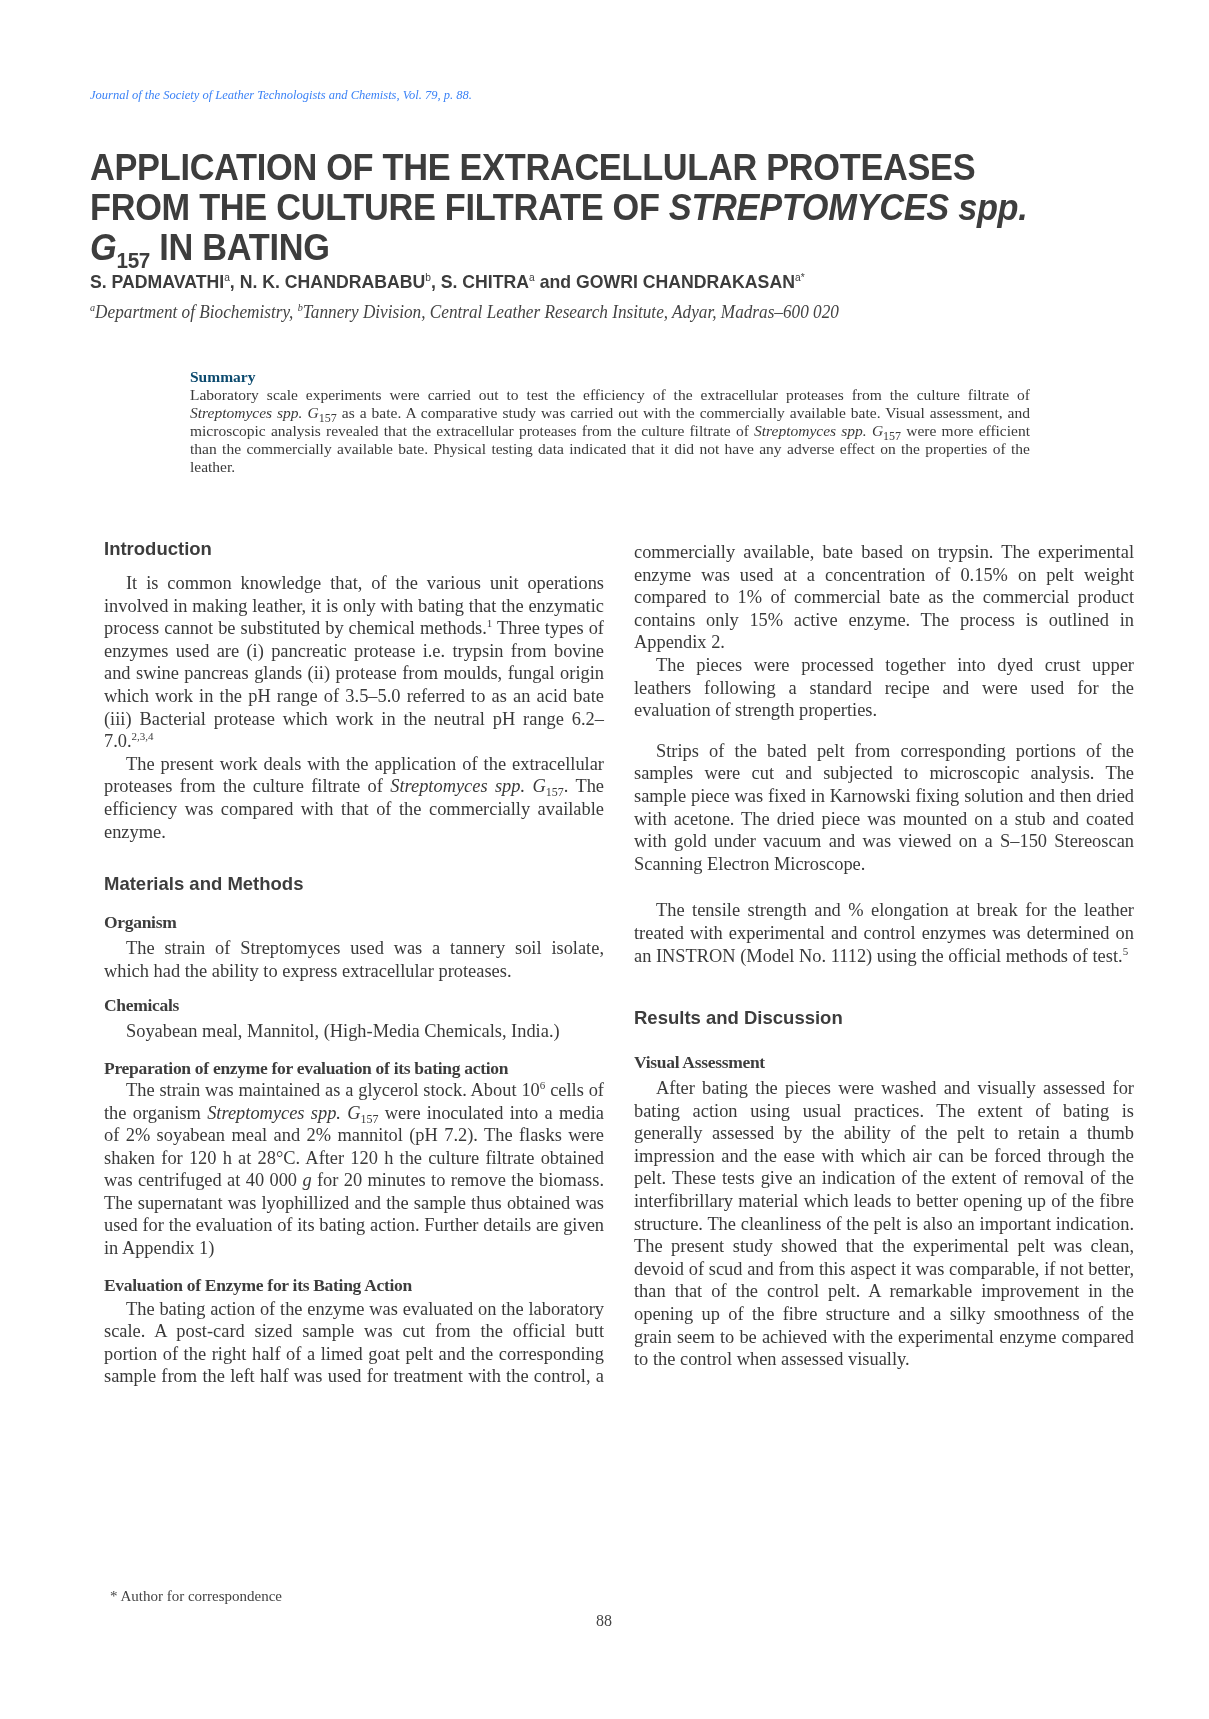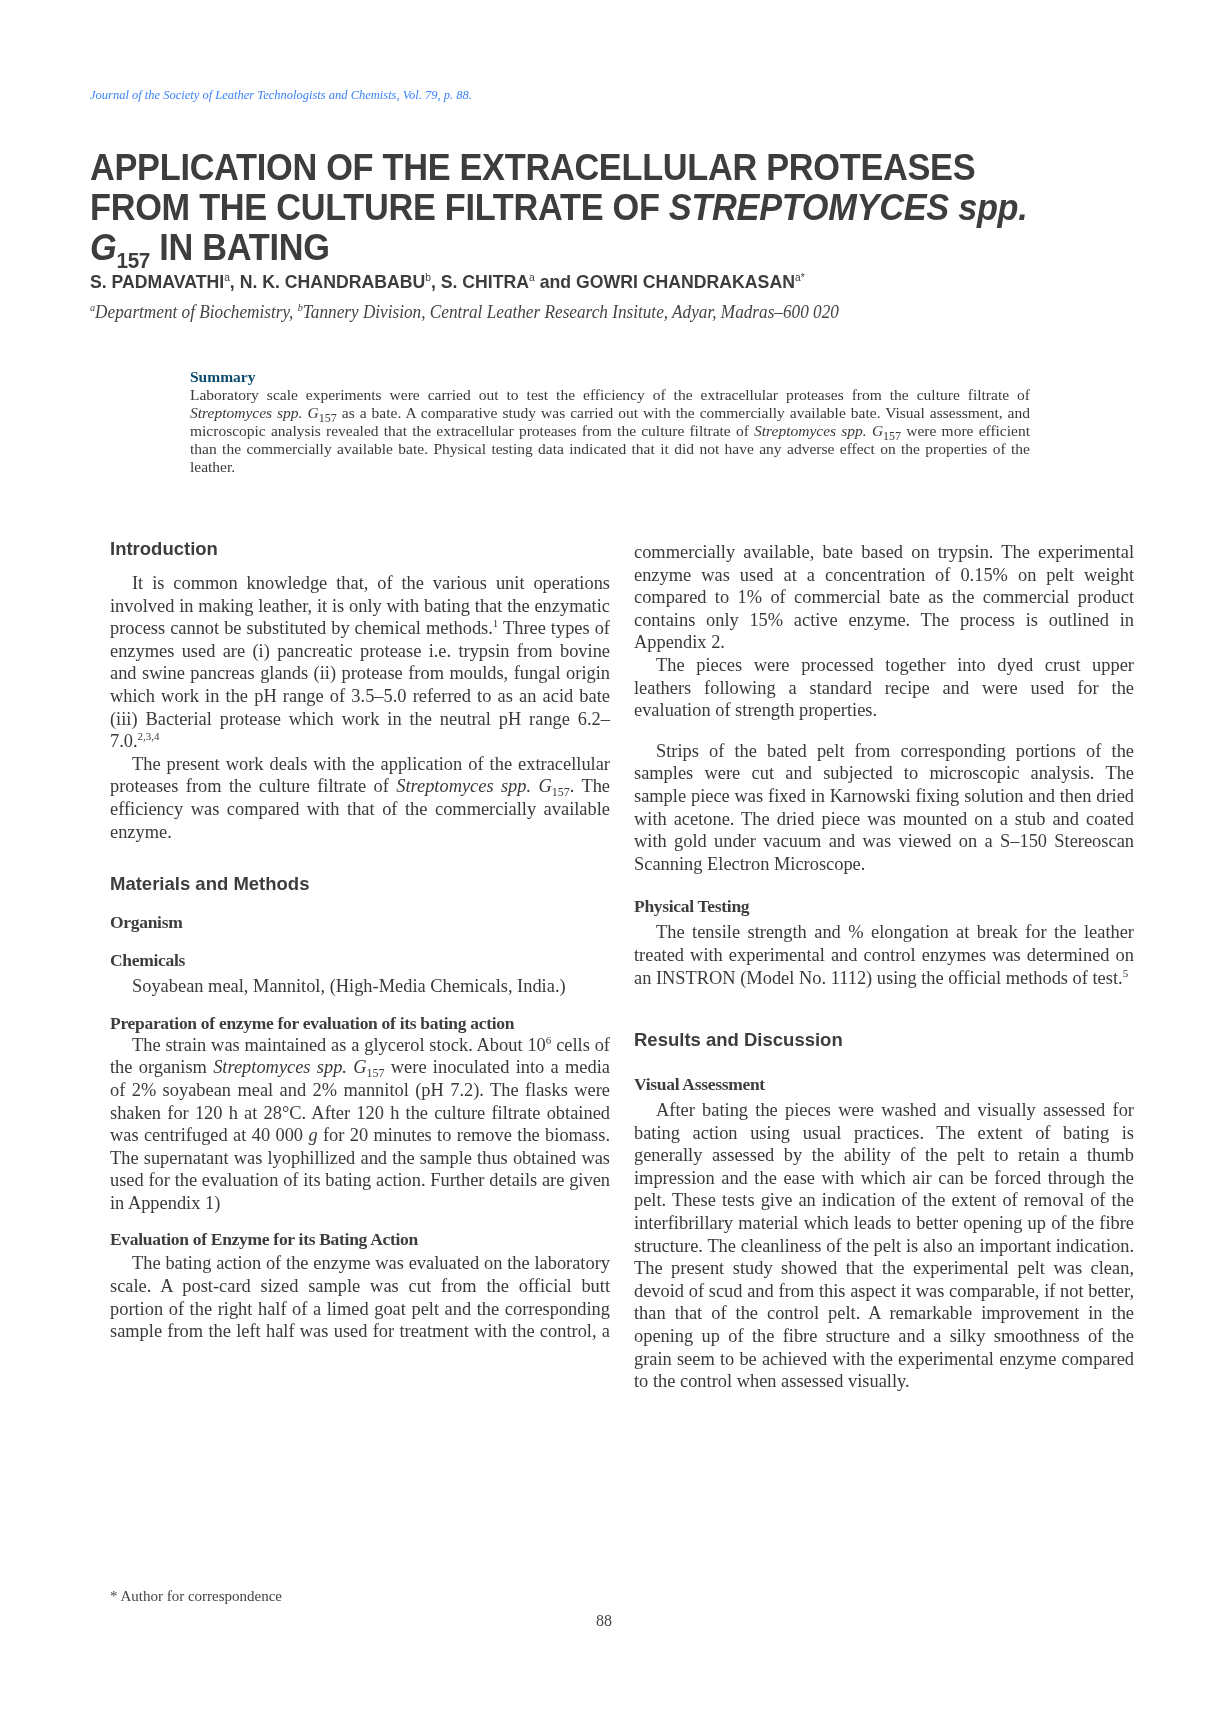--- a/index.html
+++ b/index.html
@@ -9,21 +9,21 @@
   .title i { font-style: italic; }
   .title sub { font-size: 22px; vertical-align: -8px; line-height: 0; font-style: normal; }
   .authors { position: absolute; left: 90px; top: 271px; font-family: "Liberation Sans", sans-serif; font-weight: bold; font-size: 19px; color: #3d3d3d; transform: scaleX(0.93); transform-origin: left top; white-space: nowrap; }
   .authors sup { font-size: 11px; vertical-align: 7px; line-height: 0; font-weight: normal; }
   .affil { position: absolute; left: 90px; top: 302px; font-size: 18.5px; font-style: italic; color: #444; white-space: nowrap; transform: scaleX(0.93); transform-origin: left top; }
   .affil sup { font-size: 11px; vertical-align: 7px; line-height: 0; }
   .summary { position: absolute; left: 190px; top: 368px; width: 840px; }
   .summary h3 { margin: 0; font-size: 15.5px; font-weight: bold; line-height: 18px; color: #0c4a6e; }
   .summary p { margin: 0; font-size: 15.5px; line-height: 18.1px; text-align: justify; color: #3a3a3a; }
   .col { position: absolute; width: 500px; }
-  .col-left { left: 110px; top: 538px; }
+  .col-left { left: 104px; top: 538px; }
   .col-right { left: 634px; top: 541px; }
   .col p { margin: 0; font-size: 18.4px; line-height: 22.6px; text-align: justify; text-indent: 22px; color: #3a3a3a; }
   .col p.noind { text-indent: 0; }
   .sec { font-family: "Liberation Sans", sans-serif; font-weight: bold; font-size: 18.5px; color: #3d3d3d; margin: 0; line-height: 22px; }
   .sub { font-weight: bold; font-size: 17.5px; color: #3d3d3d; margin: 0; line-height: 22px; letter-spacing: -0.3px; }
   sup.ref { font-size: 11px; vertical-align: 7px; line-height: 0; }
   .g { font-style: italic; }
   .g sub { font-size: 12px; font-style: normal; vertical-align: -4px; line-height: 0; }
   .footnote { position: absolute; left: 110px; top: 1588px; font-size: 15px; color: #444; }
   .pagenum { position: absolute; left: 596px; top: 1612px; font-size: 16px; color: #444; }
@@ -58,41 +58,41 @@
 <div class="col col-left">
   <h2 class="sec">Introduction</h2>
   <div style="height:12px"></div>
   <p><span>It is common knowledge that, of the various unit operations involved in making leather, it is only with bating that the enzymatic process cannot be substituted by chemical methods.</span><sup class="ref">1</sup><span> Three types of enzymes used are (i) pancreatic protease i.e. trypsin from bovine and swine pancreas glands (ii) protease from moulds, fungal origin which work in the pH range of 3.5–5.0 referred to as an acid bate (iii) Bacterial protease which work in the neutral pH range 6.2–7.0.</span><sup class="ref">2,3,4</sup></p>
   <p><span>The present work deals with the application of the extracellular proteases from the culture filtrate of </span><span class="g"><span>Streptomyces spp.</span> <span>G</span><sub>157</sub></span><span>. The efficiency was compared with that of the commercially available enzyme.</span></p>
   <div style="height:30px"></div>
   <h2 class="sec">Materials and Methods</h2>
   <div style="height:16px"></div>
   <h4 class="sub">Organism</h4>
   <div style="height:4px"></div>
+  <p>The strain of Streptomyces used was a tannery soil isolate, which had the ability to express extracellular proteases.</p>
   <div style="height:12px"></div>
   <h4 class="sub">Chemicals</h4>
   <div style="height:4px"></div>
   <p>Soyabean meal, Mannitol, (High-Media Chemicals, India.)</p>
   <div style="height:14px"></div>
   <h4 class="sub">Preparation of enzyme for evaluation of its bating action</h4>
   <p><span>The strain was maintained as a glycerol stock. About 10</span><sup class="ref">6</sup><span> cells of the organism </span><span class="g"><span>Streptomyces spp.</span> <span>G</span><sub>157</sub></span><span> were inoculated into a media of 2% soyabean meal and 2% mannitol (pH 7.2). The flasks were shaken for 120 h at 28°C. After 120 h the culture filtrate obtained was centrifuged at 40 000 </span><i>g</i><span> for 20 minutes to remove the biomass. The supernatant was lyophillized and the sample thus obtained was used for the evaluation of its bating action. Further details are given in Appendix 1)</span></p>
   <div style="height:14px"></div>
   <h4 class="sub">Evaluation of Enzyme for its Bating Action</h4>
   <div style="height:2px"></div>
   <p style="text-align-last: justify;">The bating action of the enzyme was evaluated on the laboratory scale. A post-card sized sample was cut from the official butt portion of the right half of a limed goat pelt and the corresponding sample from the left half was used for treatment with the control, a</p>
 </div>
 
 <div class="col col-right">
   <p class="noind">commercially available, bate based on trypsin. The experimental enzyme was used at a concentration of 0.15% on pelt weight compared to 1% of commercial bate as the commercial product contains only 15% active enzyme. The process is outlined in Appendix 2.</p>
   <p>The pieces were processed together into dyed crust upper leathers following a standard recipe and were used for the evaluation of strength properties.</p>
   <div style="height:16px"></div>
   <div style="height:2px"></div>
   <p>Strips of the bated pelt from corresponding portions of the samples were cut and subjected to microscopic analysis. The sample piece was fixed in Karnowski fixing solution and then dried with acetone. The dried piece was mounted on a stub and coated with gold under vacuum and was viewed on a S–150 Stereoscan Scanning Electron Microscope.</p>
   <div style="height:20px"></div>
-  <h4 class="sub">Physical Testing</h4>
   <div style="height:4px"></div>
   <p><span>The tensile strength and % elongation at break for the leather treated with experimental and control enzymes was determined on an INSTRON (Model No. 1112) using the official methods of test.</span><sup class="ref">5</sup></p>
   <div style="height:40px"></div>
   <h2 class="sec">Results and Discussion</h2>
   <div style="height:22px"></div>
   <h4 class="sub">Visual Assessment</h4>
   <div style="height:4px"></div>
   <p>After bating the pieces were washed and visually assessed for bating action using usual practices. The extent of bating is generally assessed by the ability of the pelt to retain a thumb impression and the ease with which air can be forced through the pelt. These tests give an indication of the extent of removal of the interfibrillary material which leads to better opening up of the fibre structure. The cleanliness of the pelt is also an important indication. The present study showed that the experimental pelt was clean, devoid of scud and from this aspect it was comparable, if not better, than that of the control pelt. A remarkable improvement in the opening up of the fibre structure and a silky smoothness of the grain seem to be achieved with the experimental enzyme compared to the control when assessed visually.</p>
 </div>
 

